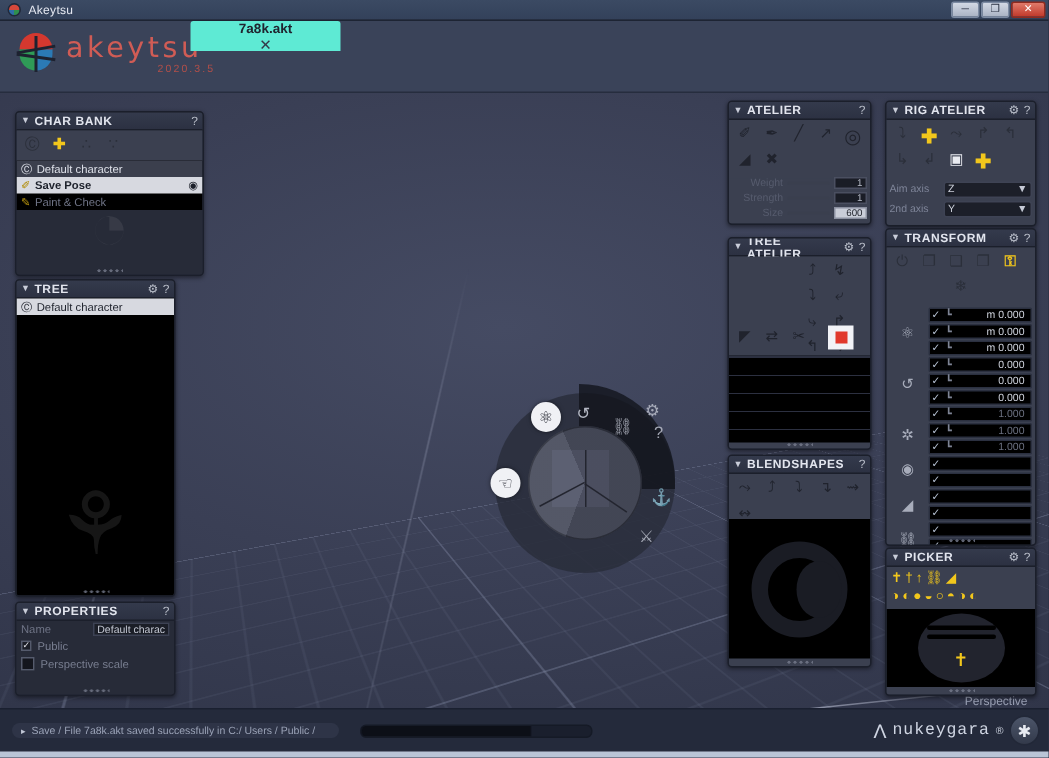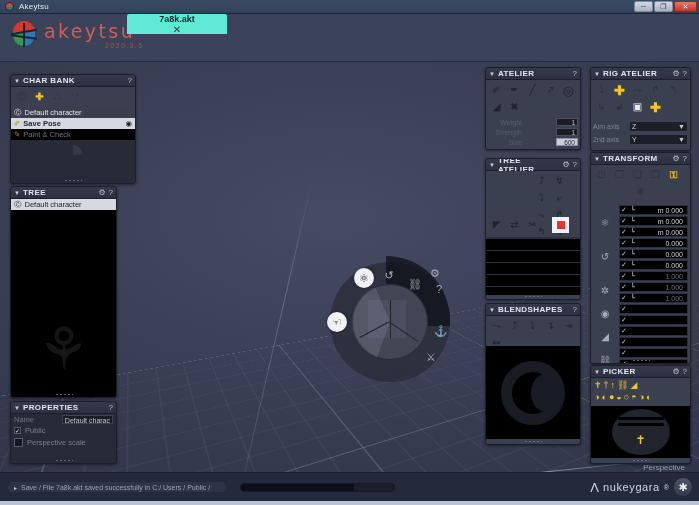--- a/index.html
+++ b/index.html
@@ -271,21 +271,21 @@
     color:#9aa2b6; font-size:7px;
   }
   .status-pill .tri{ font-size:6px; color:#c2c8d6; }
   .pbar{
     margin-left:14px; width:155px; height:9px; background:#1a1f2d; border-radius:4px;
     overflow:hidden; border:1px solid #151a26;
   }
   .pbar i{ display:block; height:100%; width:74%; background:#0c0f17; }
   .brand{ margin-left:auto; margin-right:6px; display:flex; align-items:center; gap:4px; }
   .brand .bn{ color:#cfd5e2; font-size:11px; letter-spacing:.6px;
-    font-family:Liberation Sans, sans-serif; }
+    font-family:Liberation Mono, monospace; }
   .brand .a{ color:#cfd5e2; font-size:13px; }
   .brand .bone{
     width:20px;height:20px;border-radius:50%;
     background:linear-gradient(#4c5569,#333a4b);
     display:flex;align-items:center;justify-content:center;
     color:#e8ebf2; font-size:11px; border:1px solid #222838;
   }
   .footer-line{ position:absolute; left:0; top:501px; width:699px; height:4px;
      background:#b9c4d6; }
 </style>

